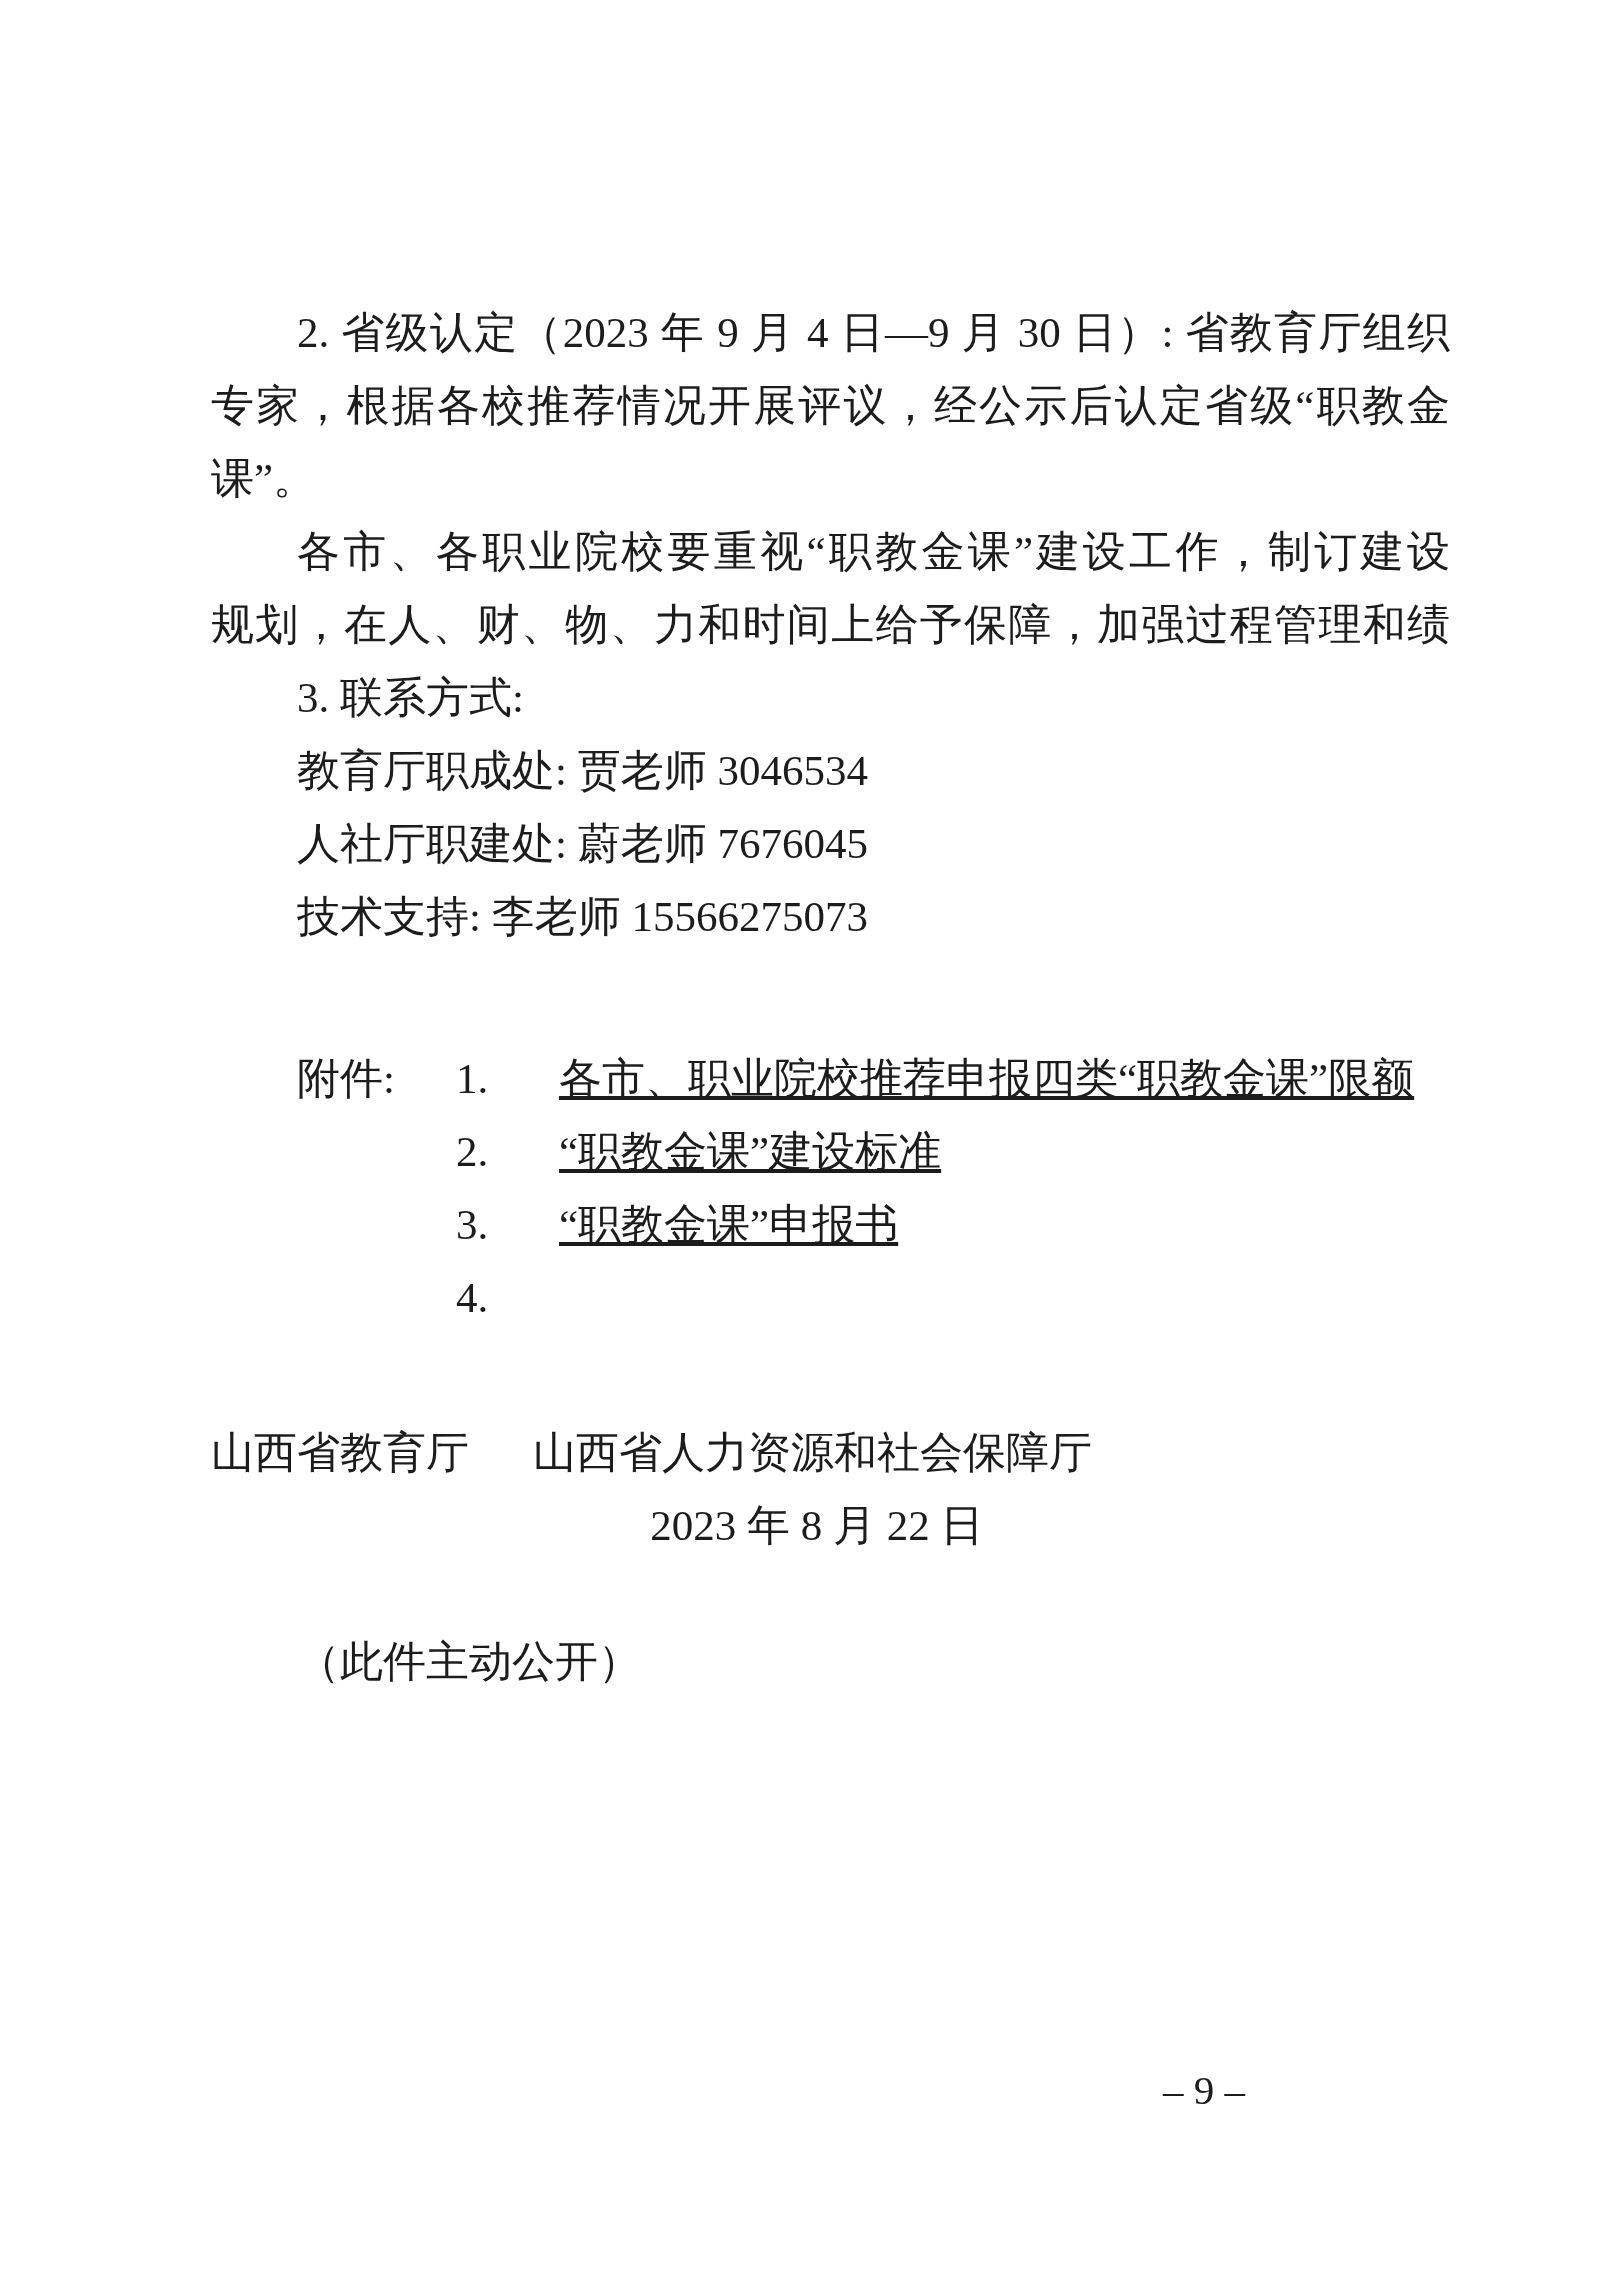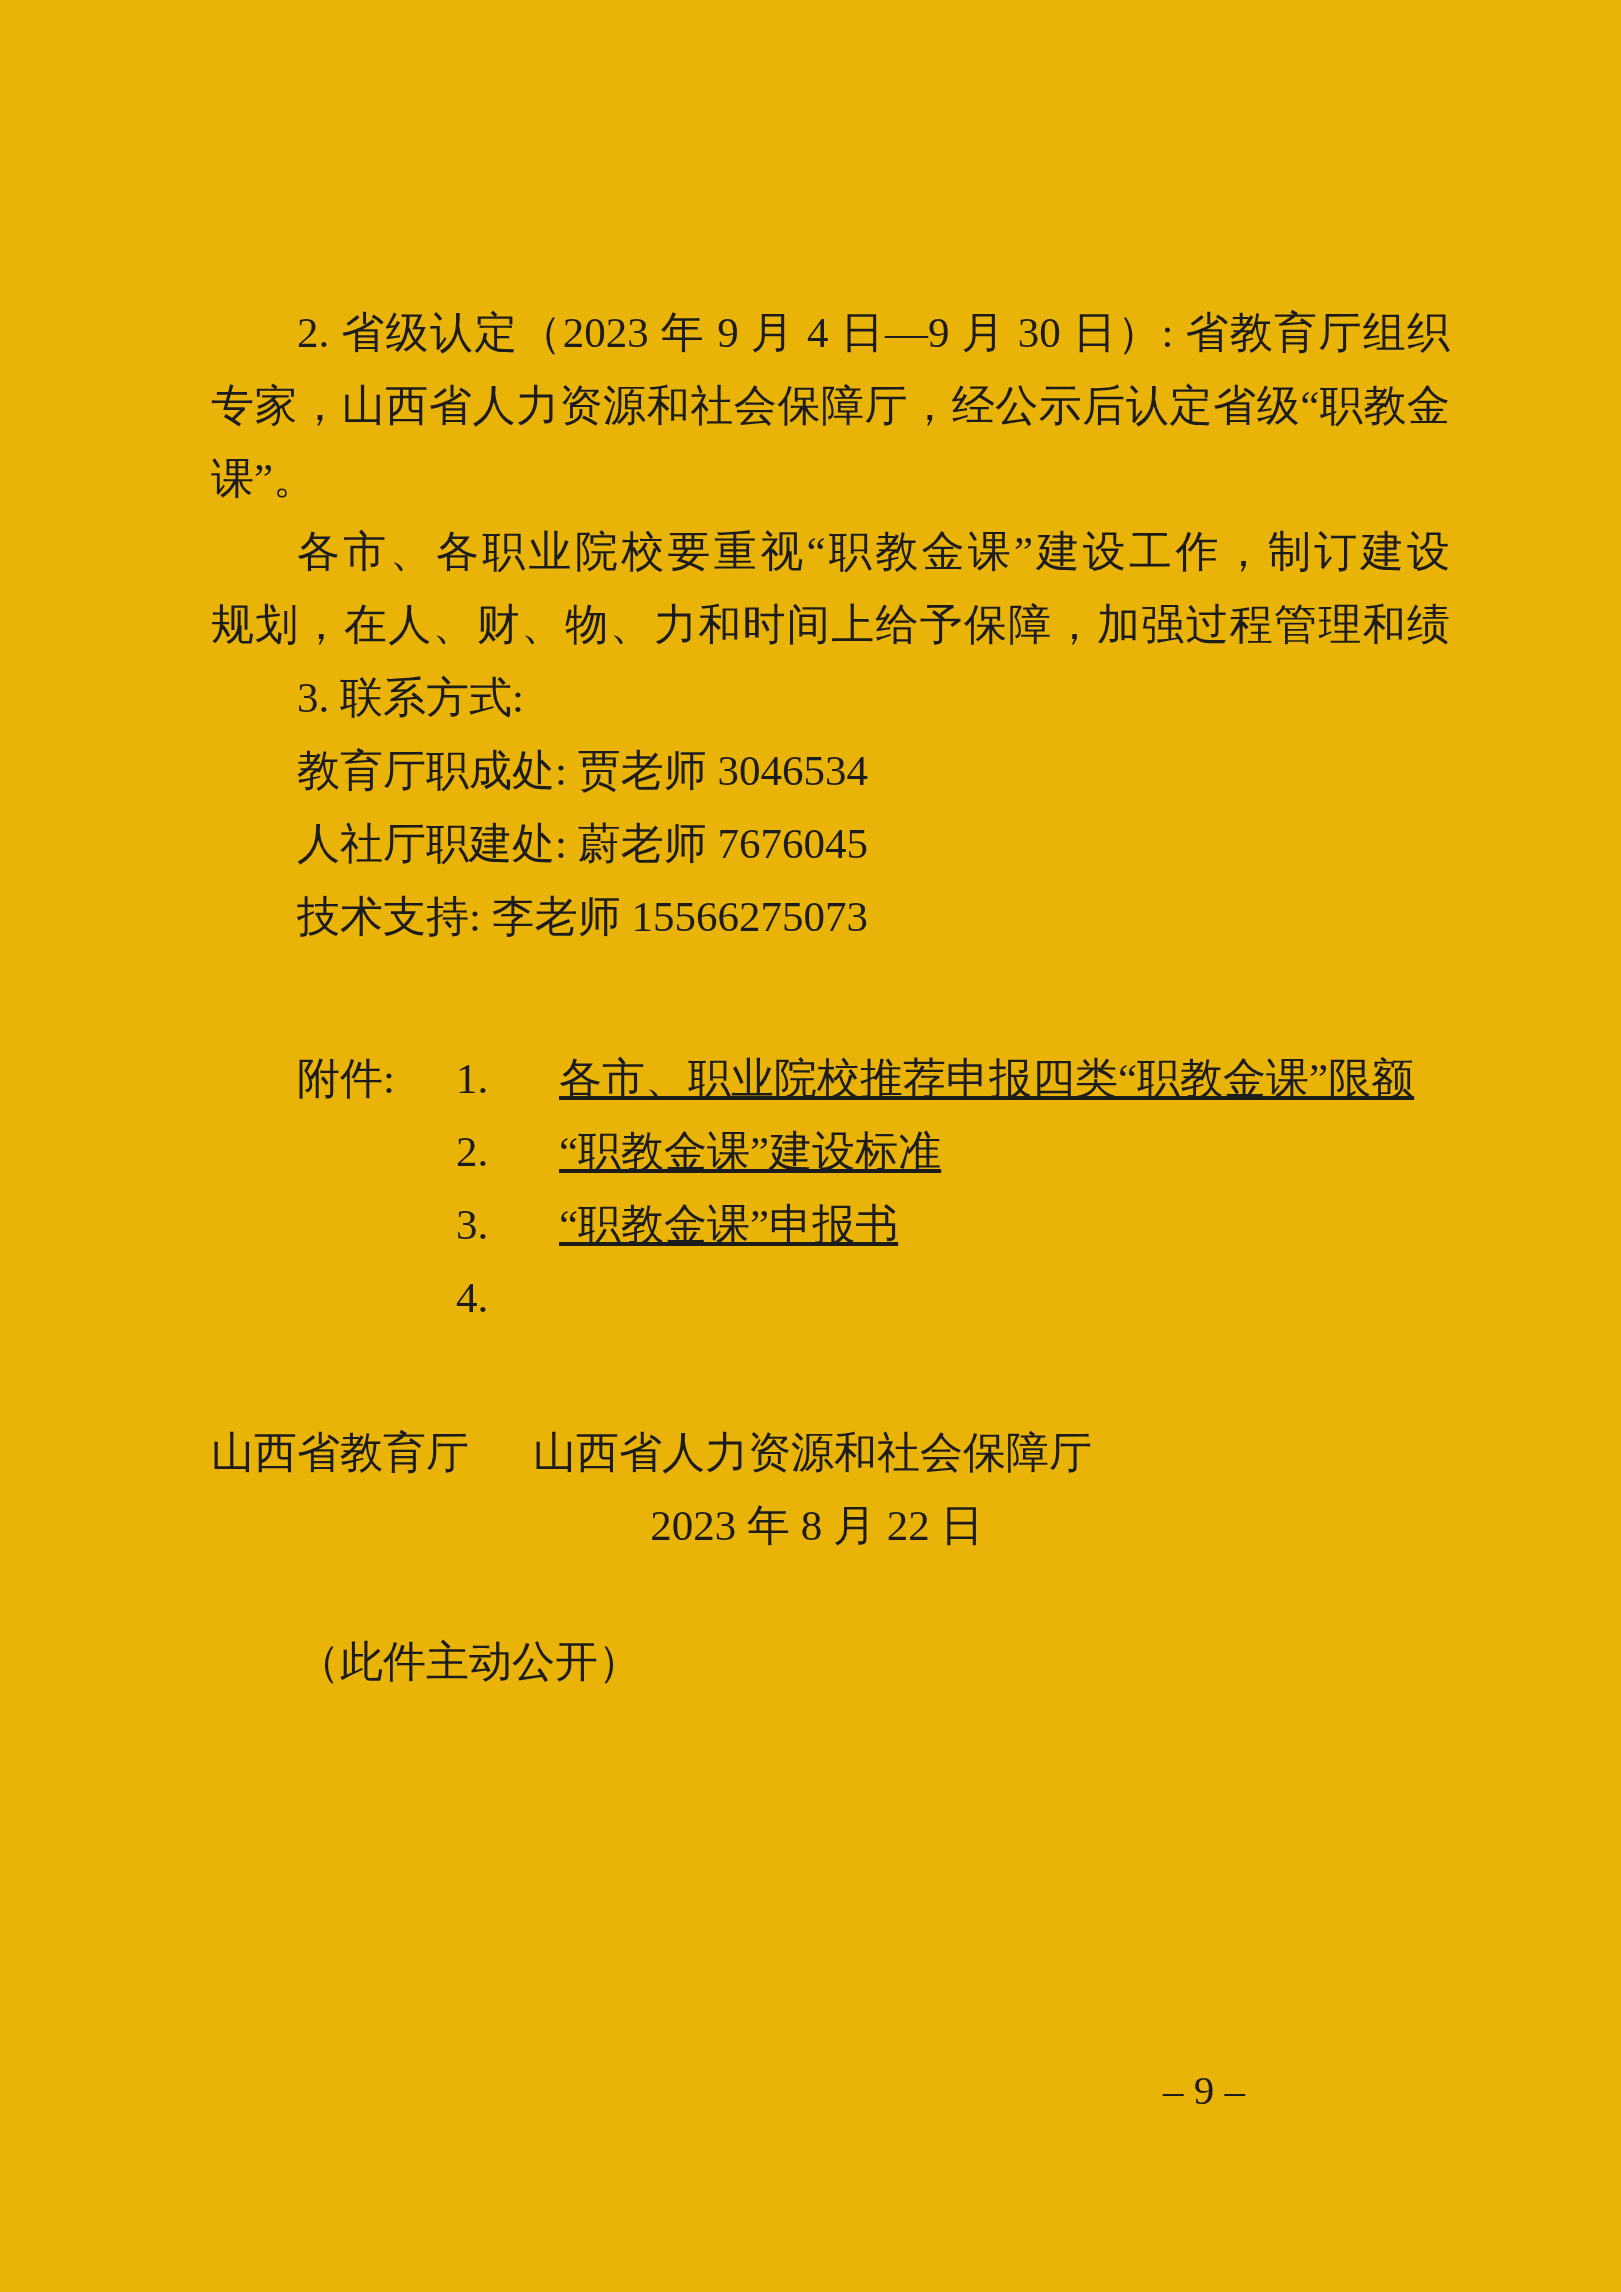--- a/index.html
+++ b/index.html
@@ -2,21 +2,21 @@
 <html><head>
 <meta charset="utf-8">
 <title></title>
 <style>
   html, body { margin: 0; padding: 0; background: #9e9e9e; }
   .page {
     position: relative;
     width: 1621px;
     height: 2293px;
     margin: 0 auto;
-    background: #eab308;
+    background: #ffffff;
     color: #1c1c1c;
     font-family: "Liberation Serif", "DejaVu Serif", serif;
     font-size: 43px;
     overflow: hidden;
   }
   .content {
     padding: 296px 171px 0 211px; 
   }
   .line {
     line-height: 73px;
@@ -53,21 +53,21 @@
   .sp-c { height: 63px; }
   .sp-d { height: 356px; }
 </style>
 </head>
 <body>
 
 <div class="page">
   <div class="content">
 
     <div class="line just indent">2. 省级认定（2023 年 9 月 4 日—9 月 30 日）: 省教育厅组织</div>
-    <div class="line just">专家，山西省人力资源和社会保障厅，经公示后认定省级“职教金</div>
+    <div class="line just">专家，根据各校推荐情况开展评议，经公示后认定省级“职教金</div>
     <div class="line">课”。</div>
 
     <div class="line just indent">各市、各职业院校要重视“职教金课”建设工作，制订建设</div>
     <div class="line just">规划，在人、财、物、力和时间上给予保障，加强过程管理和绩</div>
 
     <div class="line indent">3. 联系方式:</div>
     <div class="line indent">教育厅职成处: 贾老师 3046534</div>
     <div class="line indent">人社厅职建处: 蔚老师 7676045</div>
     <div class="line indent">技术支持: 李老师 15566275073</div>
 

